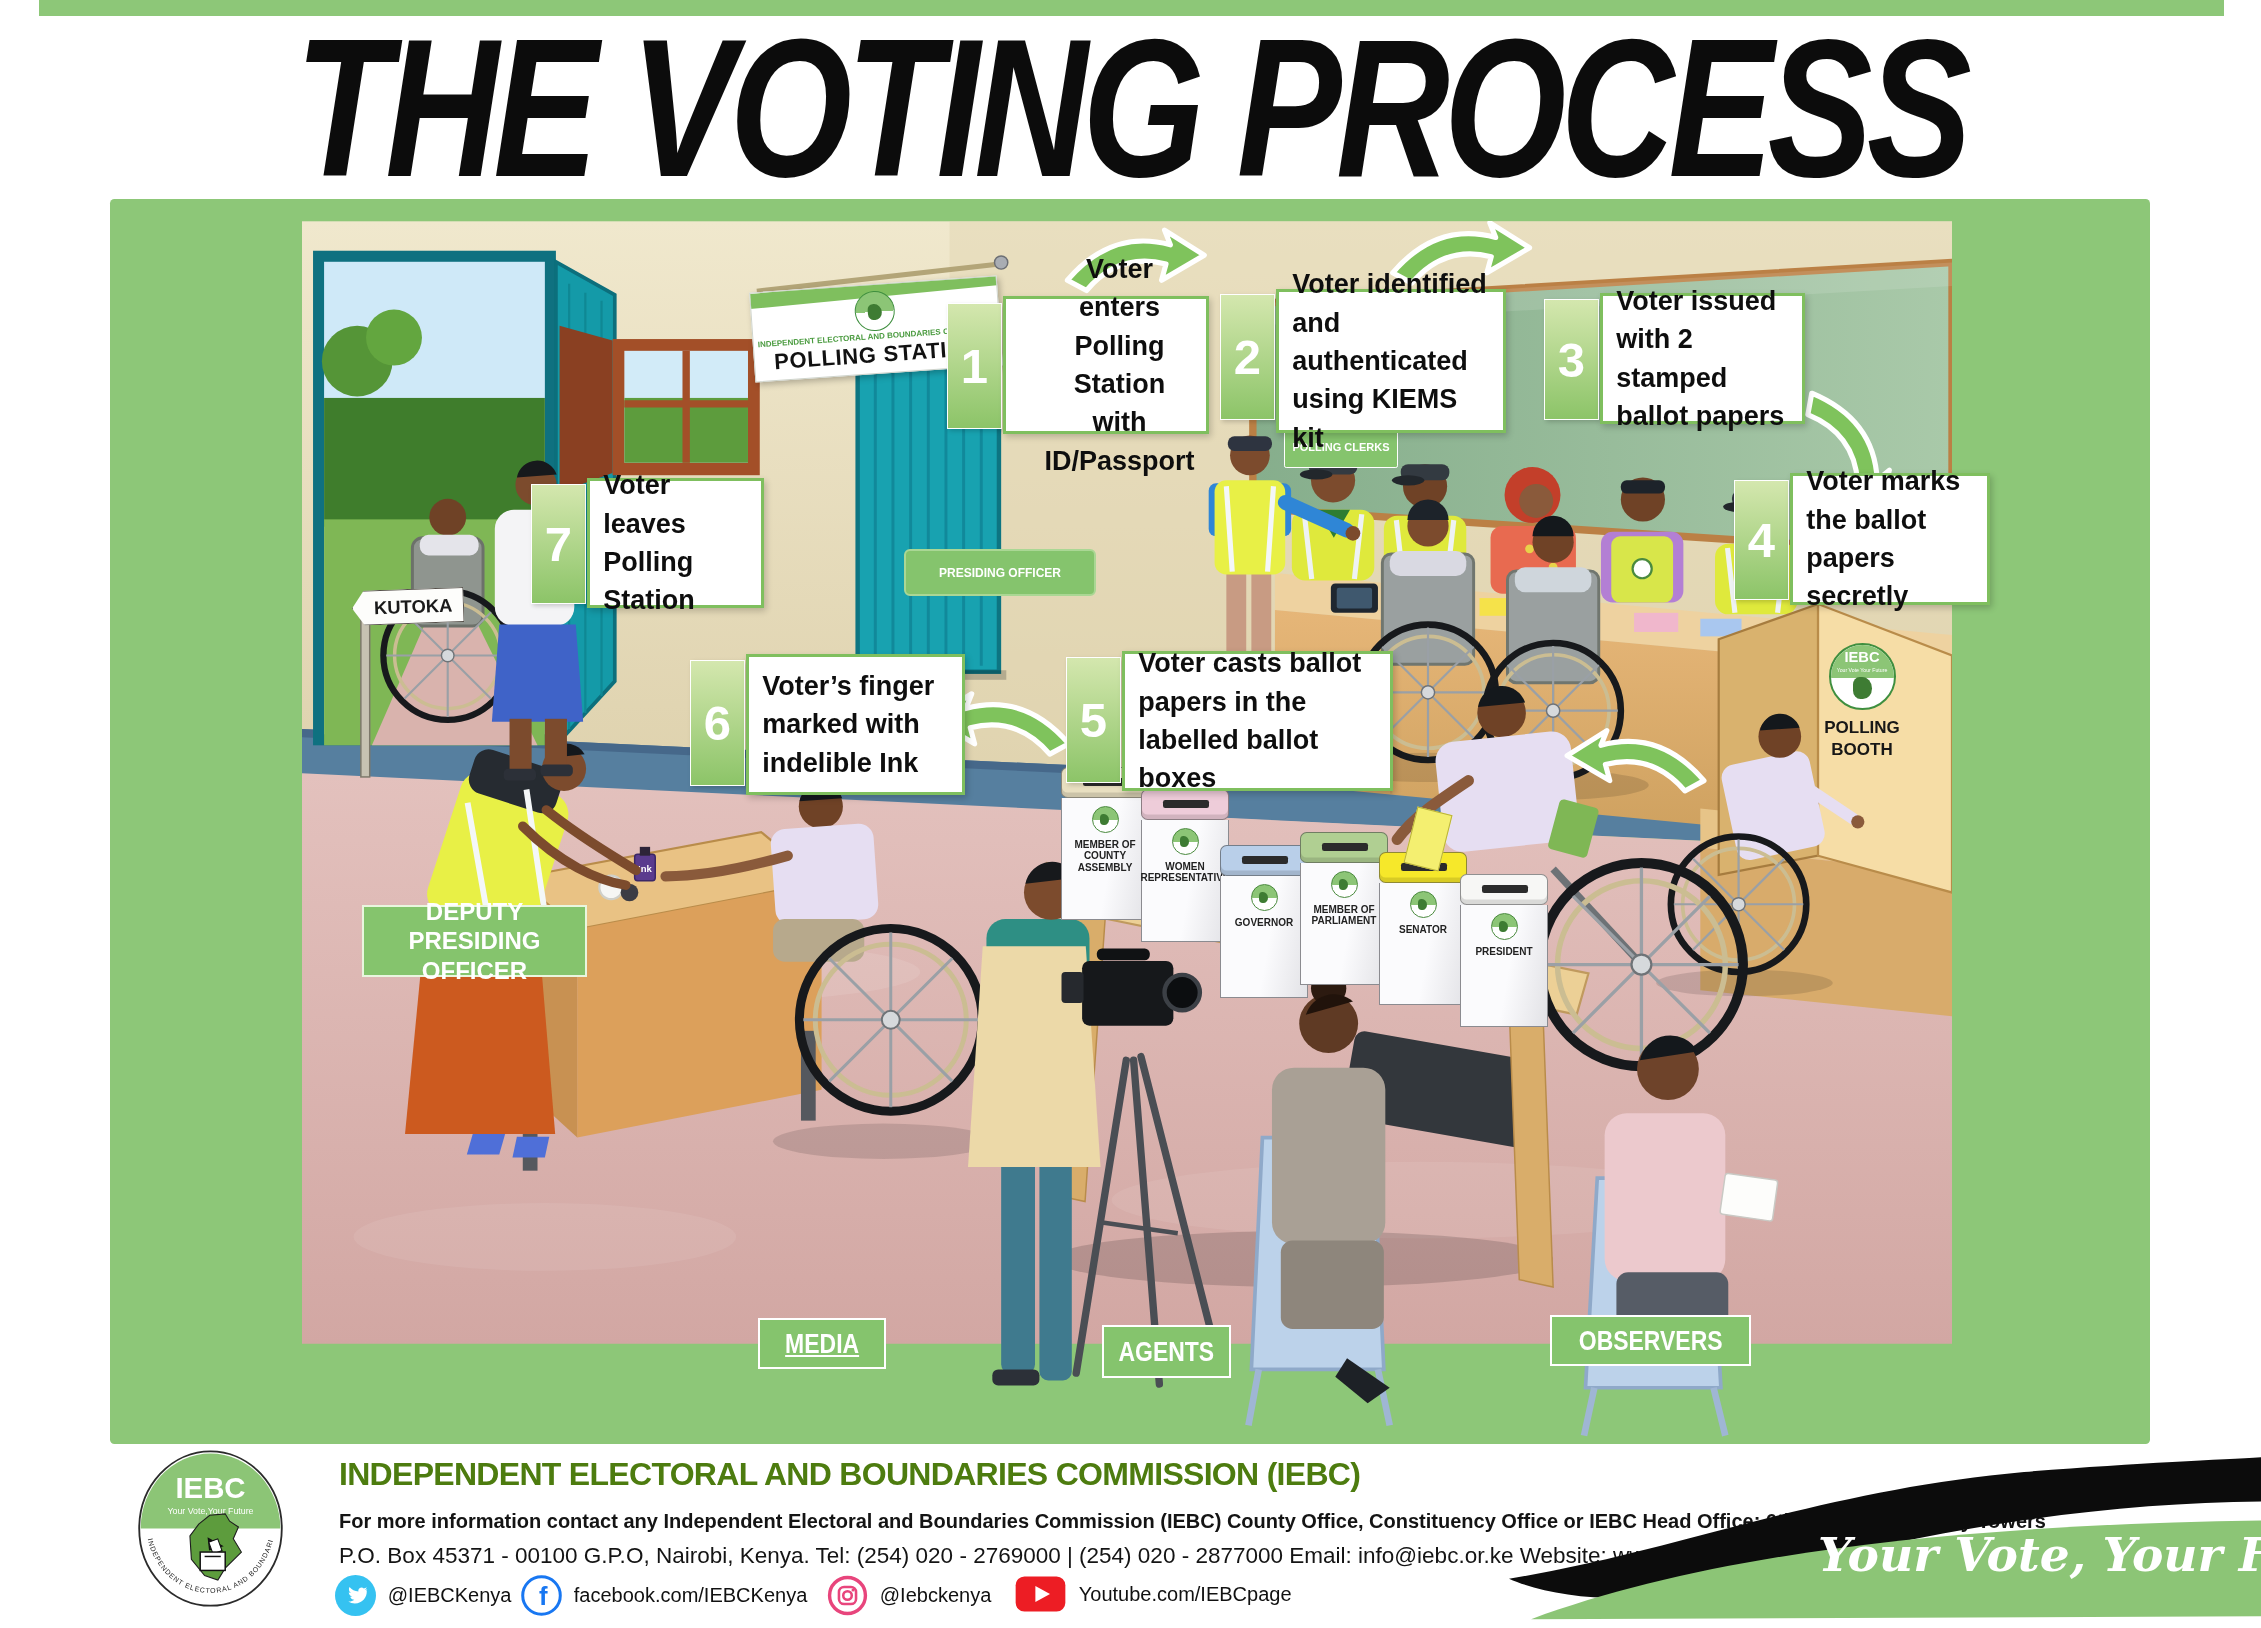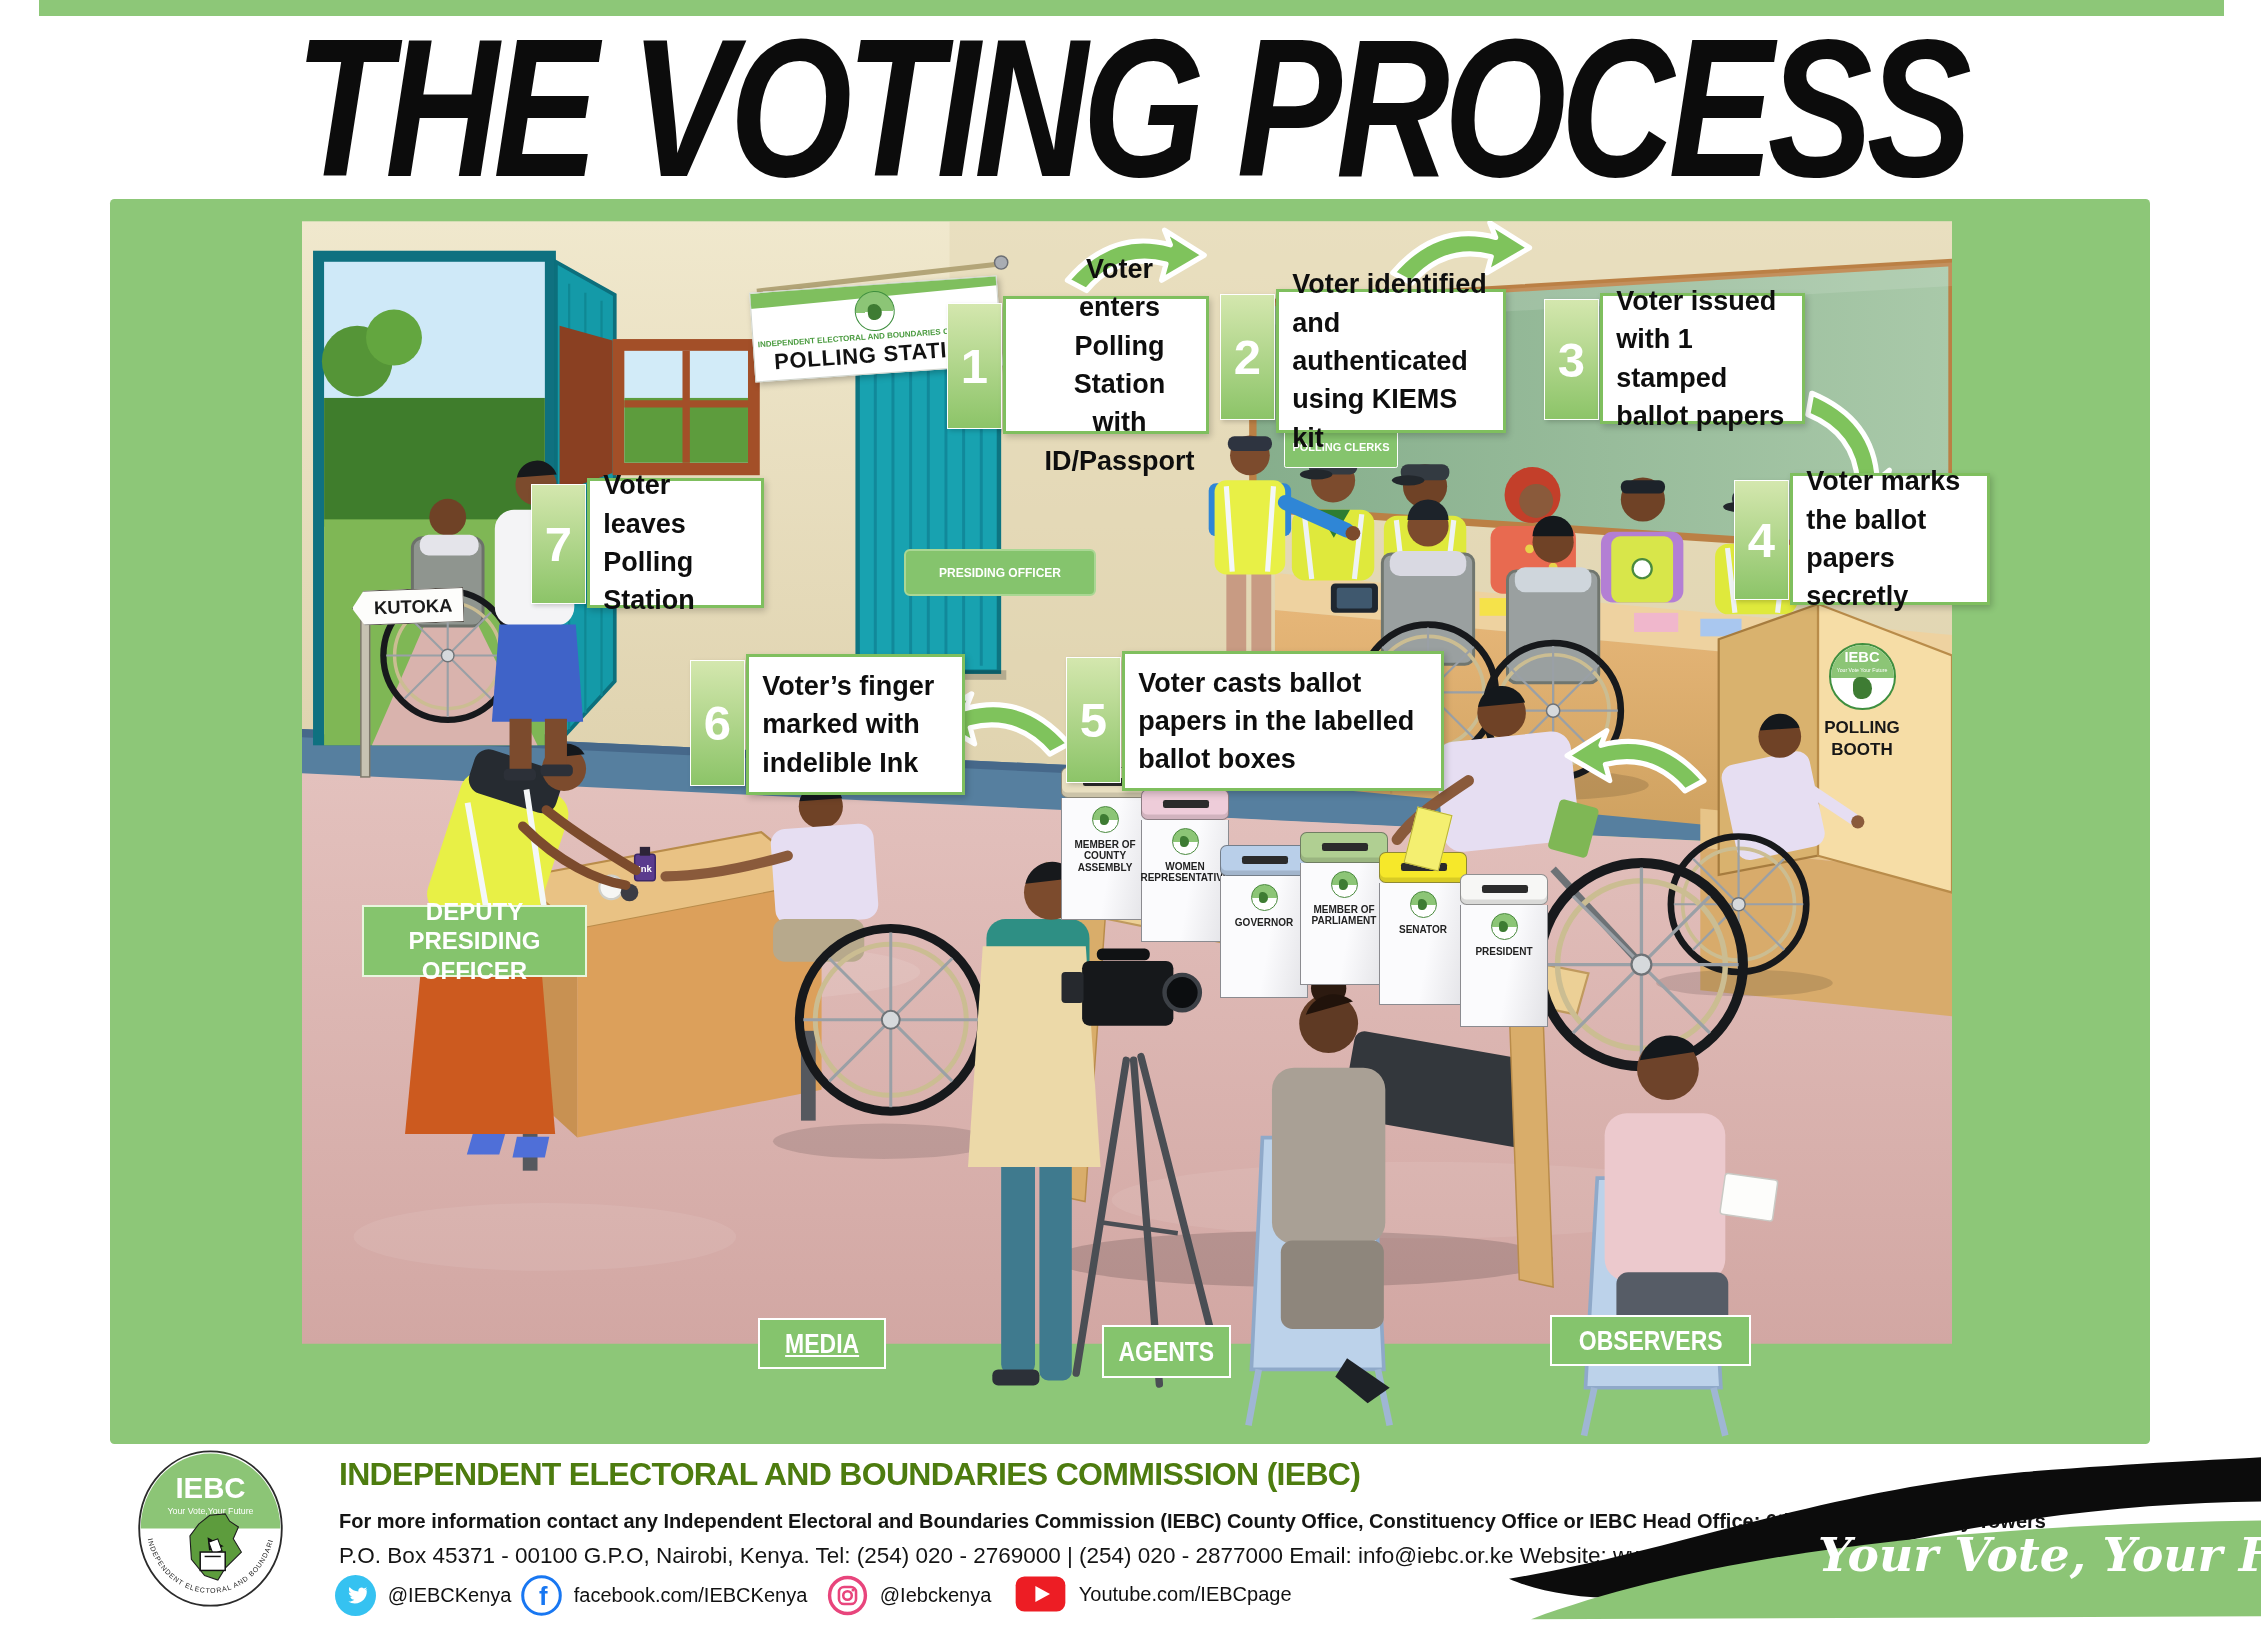--- a/index.html
+++ b/index.html
@@ -415,27 +415,27 @@
   <div id="lbl-clerks" class="abs glabel">POLLING CLERKS</div>
   <div id="lbl-deputy" class="abs glabel">DEPUTY PRESIDING OFFICER</div>
 
   <div class="abs tag" style="left:947px;top:303px;width:53px;height:124px;">1</div>
   <div class="abs stepbox center" style="left:1003px;top:296px;width:206px;height:138px;">Voter enters Polling Station with ID/Passport</div>
 
   <div class="abs tag" style="left:1220px;top:294px;width:53px;height:124px;">2</div>
   <div class="abs stepbox" style="left:1276px;top:289px;width:230px;height:144px;">Voter identified and authenticated using KIEMS kit</div>
 
   <div class="abs tag" style="left:1544px;top:299px;width:53px;height:119px;">3</div>
-  <div class="abs stepbox" style="left:1600px;top:293px;width:205px;height:131px;">Voter issued with 1 stamped ballot papers</div>
+  <div class="abs stepbox" style="left:1600px;top:293px;width:205px;height:131px;">Voter issued with 2 stamped ballot papers</div>
 
   <div class="abs tag" style="left:1734px;top:480px;width:53px;height:118px;">4</div>
   <div class="abs stepbox" style="left:1790px;top:473px;width:200px;height:132px;">Voter marks the ballot papers secretly</div>
 
   <div class="abs tag" style="left:1066px;top:657px;width:53px;height:124px;">5</div>
-  <div class="abs stepbox" style="left:1122px;top:651px;width:322px;height:140px;">Voter casts ballot papers in the labelled ballot boxes</div>
+  <div class="abs stepbox" style="left:1122px;top:651px;width:271px;height:140px;">Voter casts ballot papers in the labelled ballot boxes</div>
 
   <div class="abs tag" style="left:690px;top:660px;width:53px;height:124px;">6</div>
   <div class="abs stepbox" style="left:746px;top:654px;width:219px;height:141px;">Voter’s finger marked with indelible Ink</div>
 
   <div class="abs tag" style="left:531px;top:484px;width:53px;height:118px;">7</div>
   <div class="abs stepbox" style="left:587px;top:478px;width:177px;height:130px;">Voter leaves Polling Station</div>
 
   <div class="abs bbox" style="left:1061px;top:767px;">
     <div class="bb-lid" style="background-color: rgb(232, 223, 192);">
         <div class="bb-slot"></div>

